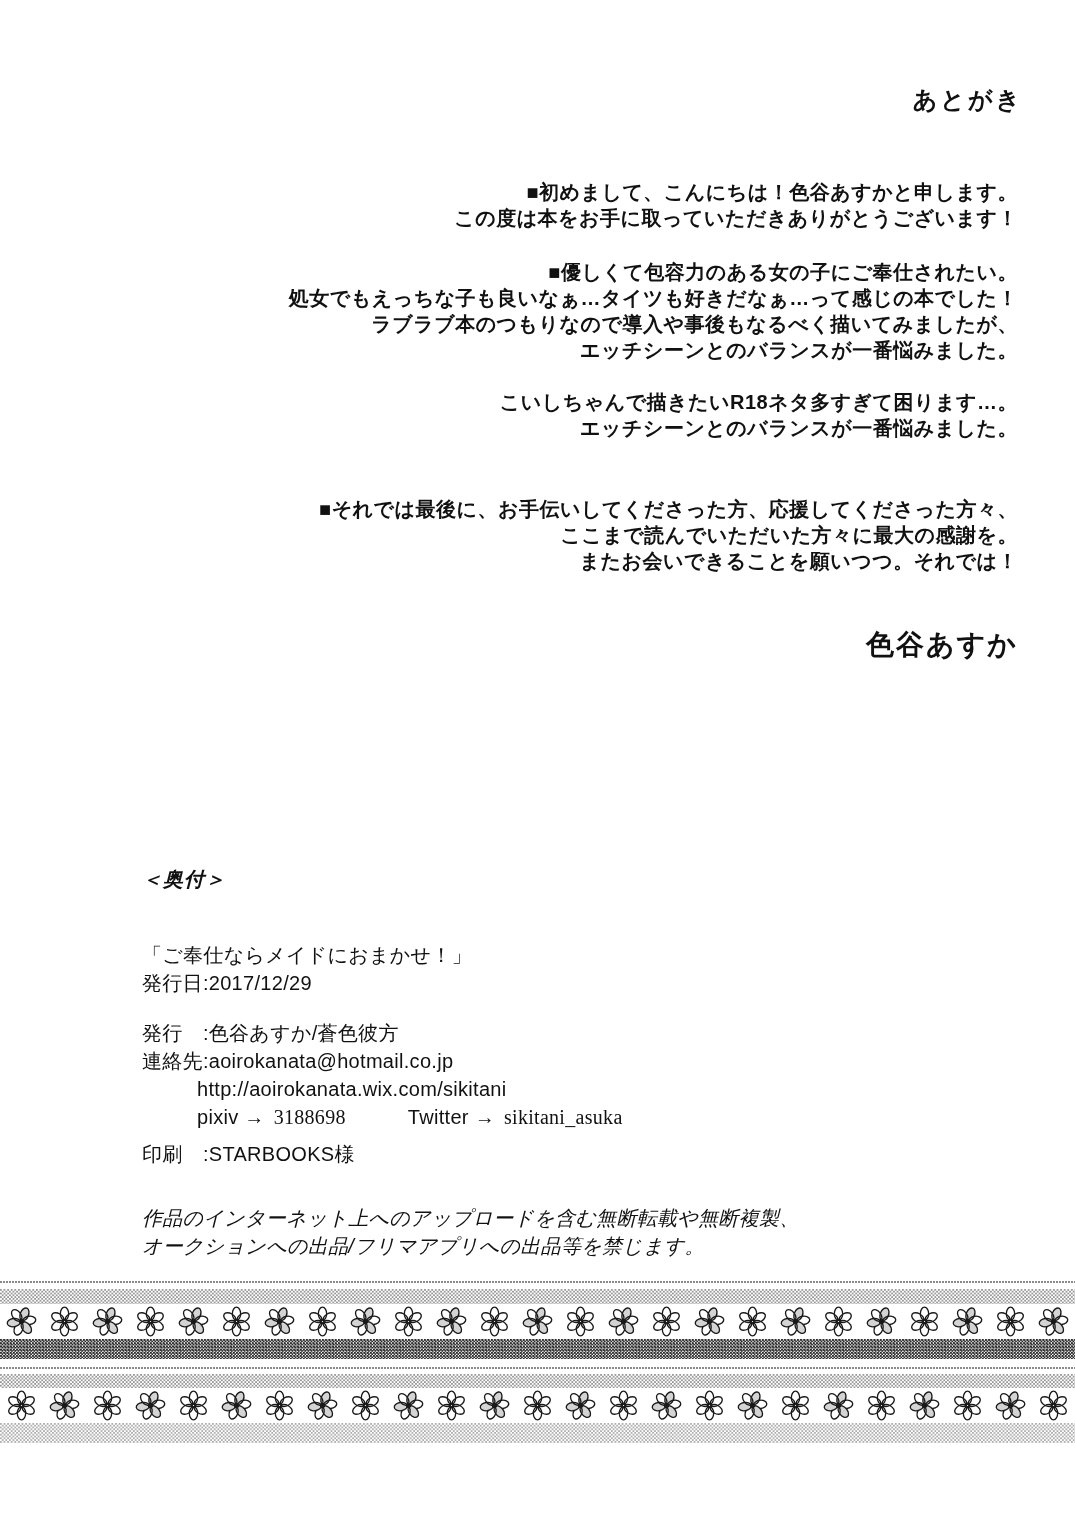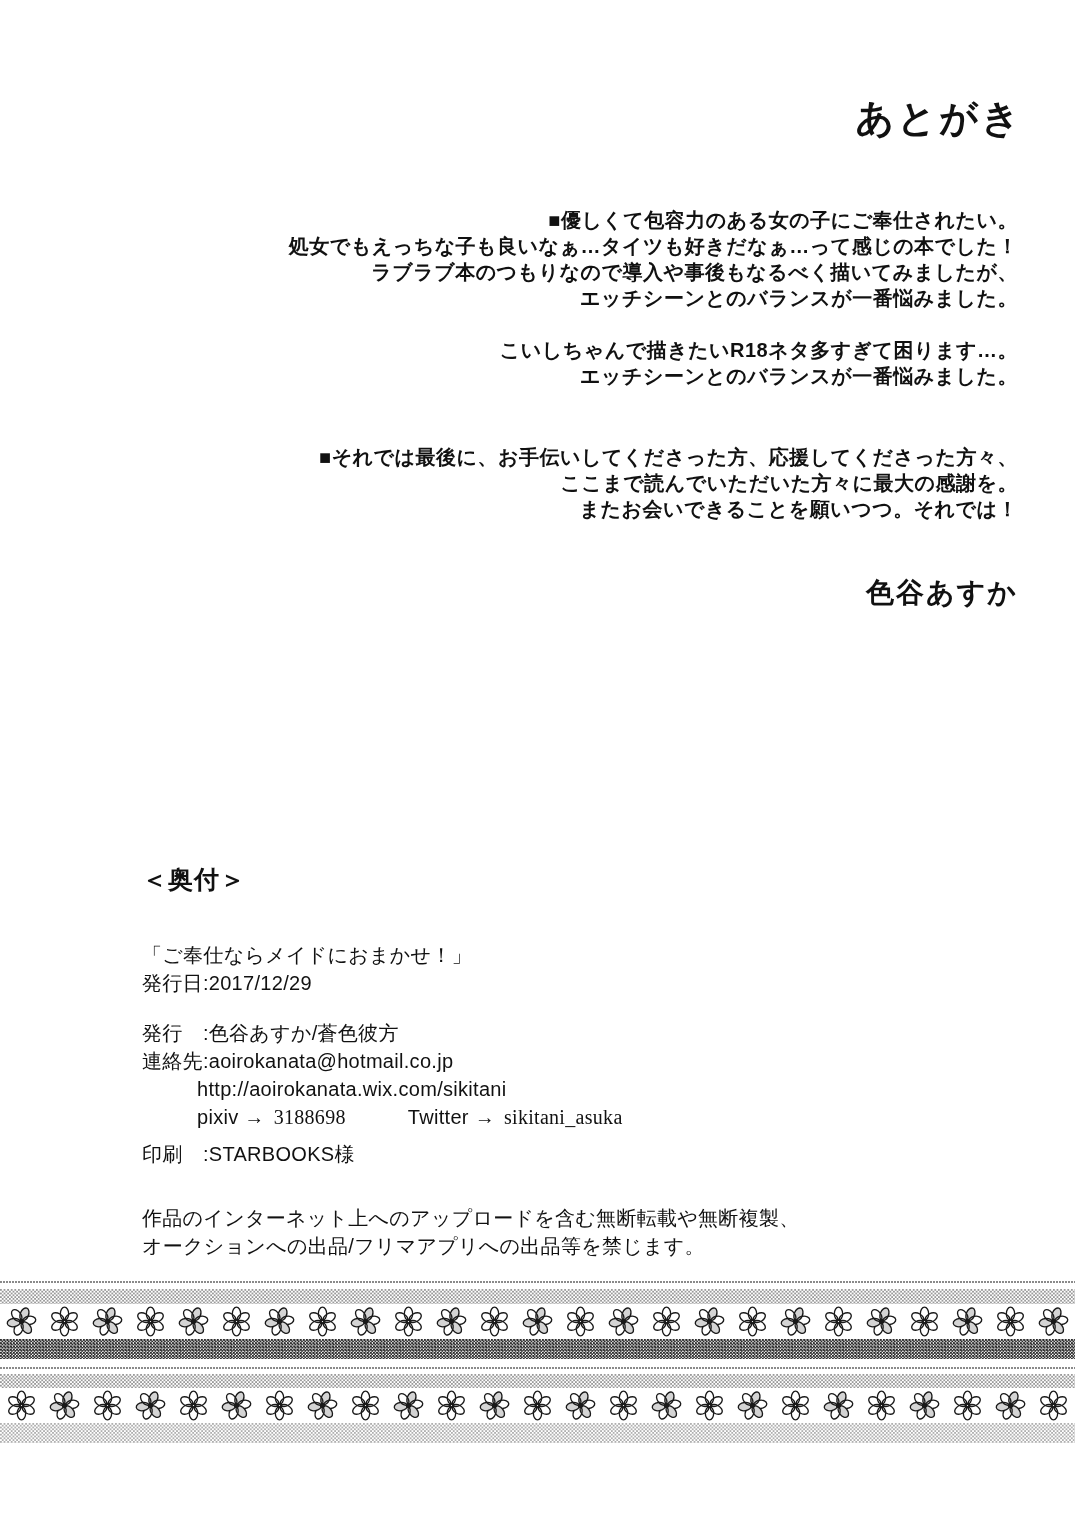--- a/index.html
+++ b/index.html
@@ -7,48 +7,48 @@
     width:1075px;height:1517px;background:#ffffff;position:relative;
     font-family:"Liberation Sans","DejaVu Sans",sans-serif;
     color:#111;overflow:hidden;
   }
   .page{position:absolute;inset:0;}
 
   
   .afterword-title{
     position:absolute;top:70px;right:52px;
     font-family:"DejaVu Serif","Liberation Serif",serif;
-    font-weight:bold;font-size:38px;letter-spacing:3px;line-height:1.2;
+    font-weight:bold;font-size:24px;letter-spacing:3px;line-height:1.2;
   }
 
   
   .afterword{
     position:absolute;top:179px;right:57px;left:60px;
     text-align:right;font-size:20px;line-height:26px;font-weight:600;
     letter-spacing:0.5px;
   }
   .para div{white-space:nowrap;}
   .para-2{margin-top:28px;}
   .para-3{margin-top:26px;}
   .para-4{margin-top:55px;text-align:right;}
   .signature{margin-top:58px;font-size:28px;letter-spacing:2px;}
 
   
   .colophon{
     position:absolute;top:862px;left:142px;right:60px;
     font-size:20px;line-height:28px;font-weight:500;letter-spacing:0.3px;
   }
-  .colophon-heading{font-size:25px;font-weight:bold;letter-spacing:1px;line-height:34px;}
+  .colophon-heading{font-size:20px;font-weight:bold;letter-spacing:1px;line-height:34px;font-style:italic;}
   .colophon-titleblock{margin-top:45px;}
   .colophon-pubblock{margin-top:22px;}
   .indent{padding-left:55px;}
   .social-line .spacer{display:inline-block;width:62px;}
   .social-line .id-gap{margin-left:9px;font-family:Liberation Serif, serif;}
   .printer-line{margin-top:9px;}
-  .disclaimer{margin-top:36px;}
+  .disclaimer{margin-top:36px;font-style:italic;}
 
   
   .footer-border{position:absolute;left:0;right:0;top:1281px;}
   .dotline{
     height:3px;
     background-image:radial-gradient(circle at 1px 1px,#8a8a8a 0.8px,transparent 1.2px);
     background-size:3px 3px;
   }
   .band{height:15px;}
   .band-medium{
@@ -82,20 +82,24 @@
   .flower{flex:0 0 auto;}
 </style>
 </head>
 <body>
 
 <div class="page">
 
   <h1 class="afterword-title">あとがき</h1>
 
   <div class="afterword">
+    <div class="para para-1">
+        <div>■初めまして、こんにちは！色谷あすかと申します。</div>
+        <div>この度は本をお手に取っていただきありがとうございます！</div>
+      </div>
     <div class="para para-2">
         <div>■優しくて包容力のある女の子にご奉仕されたい。</div>
         <div>処女でもえっちな子も良いなぁ…タイツも好きだなぁ…って感じの本でした！</div>
         <div>ラブラブ本のつもりなので導入や事後もなるべく描いてみましたが、</div>
         <div>エッチシーンとのバランスが一番悩みました。</div>
       </div>
     <div class="para para-3">
         <div>こいしちゃんで描きたいR18ネタ多すぎて困ります…。</div>
         <div>エッチシーンとのバランスが一番悩みました。</div>
       </div>

